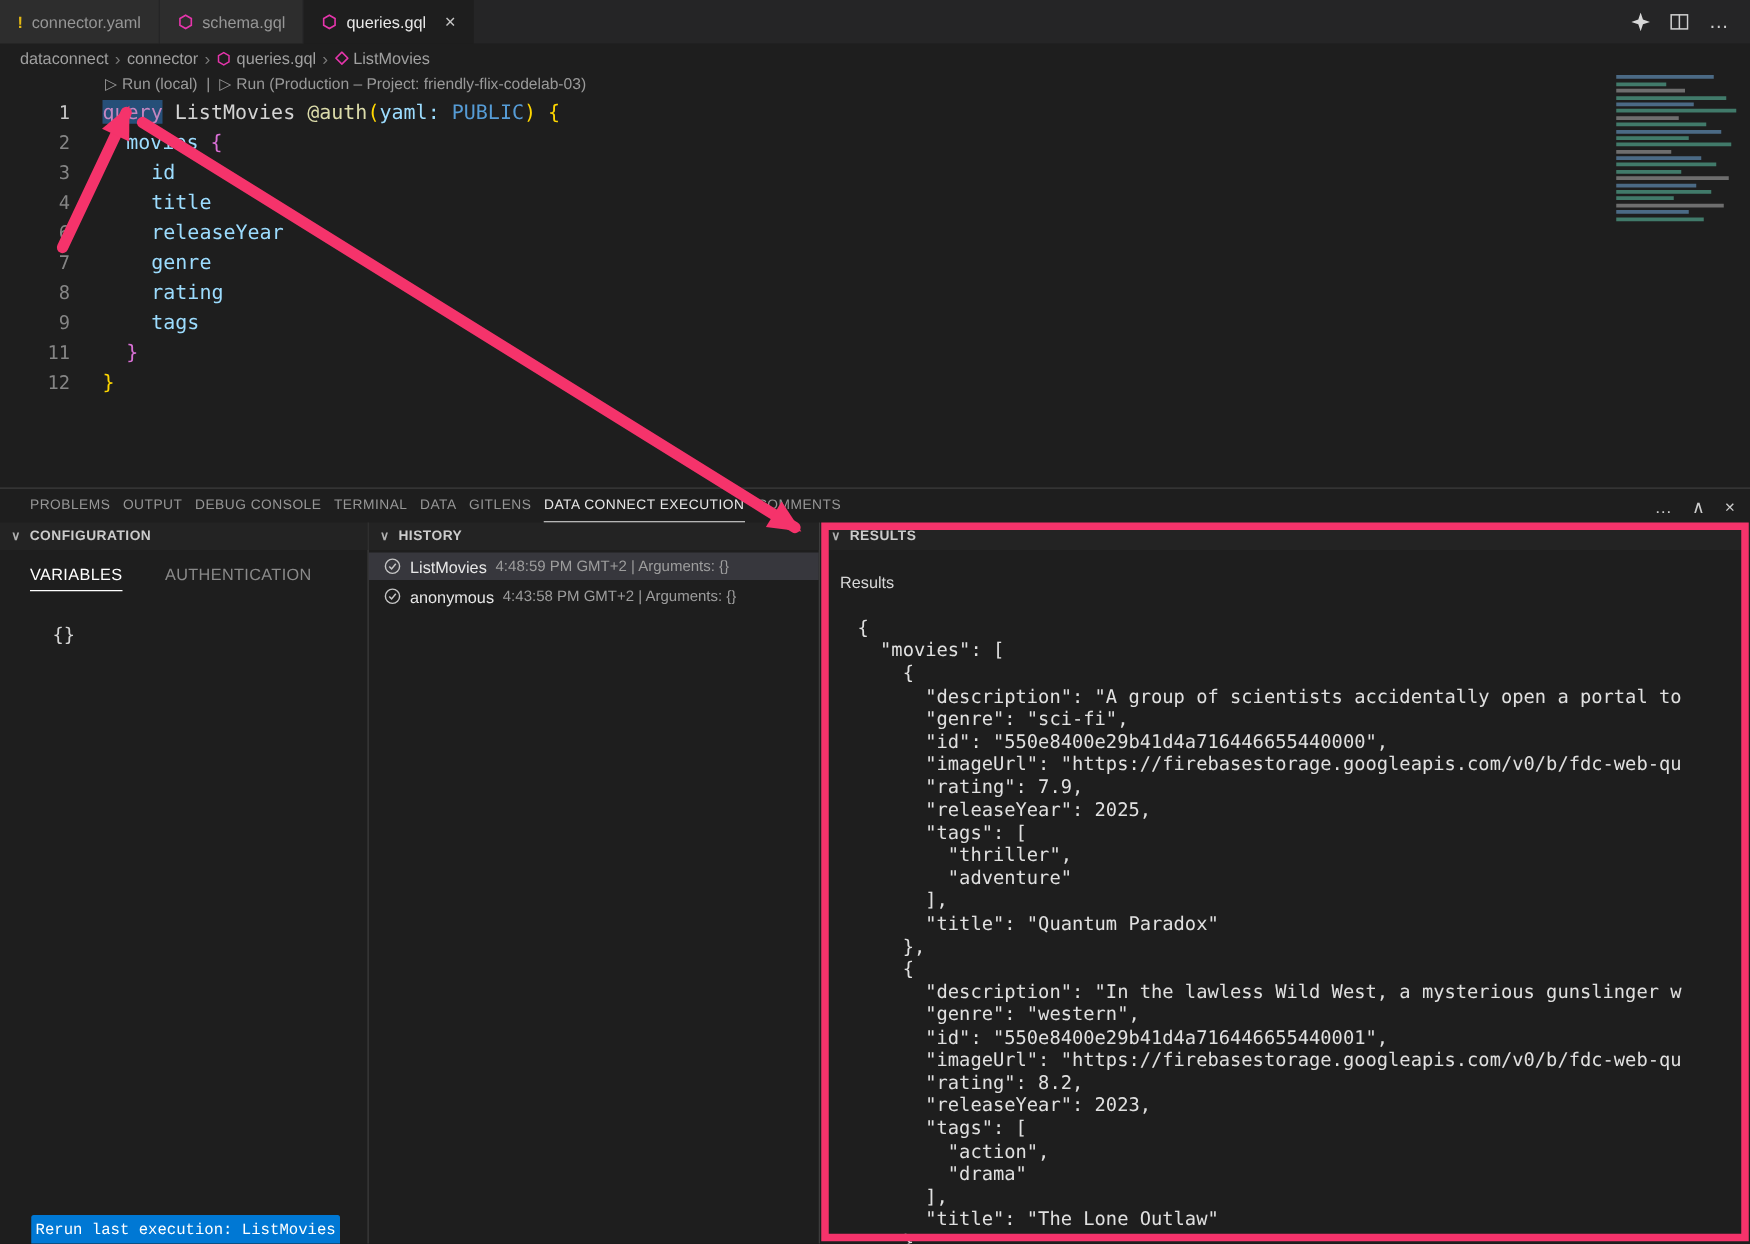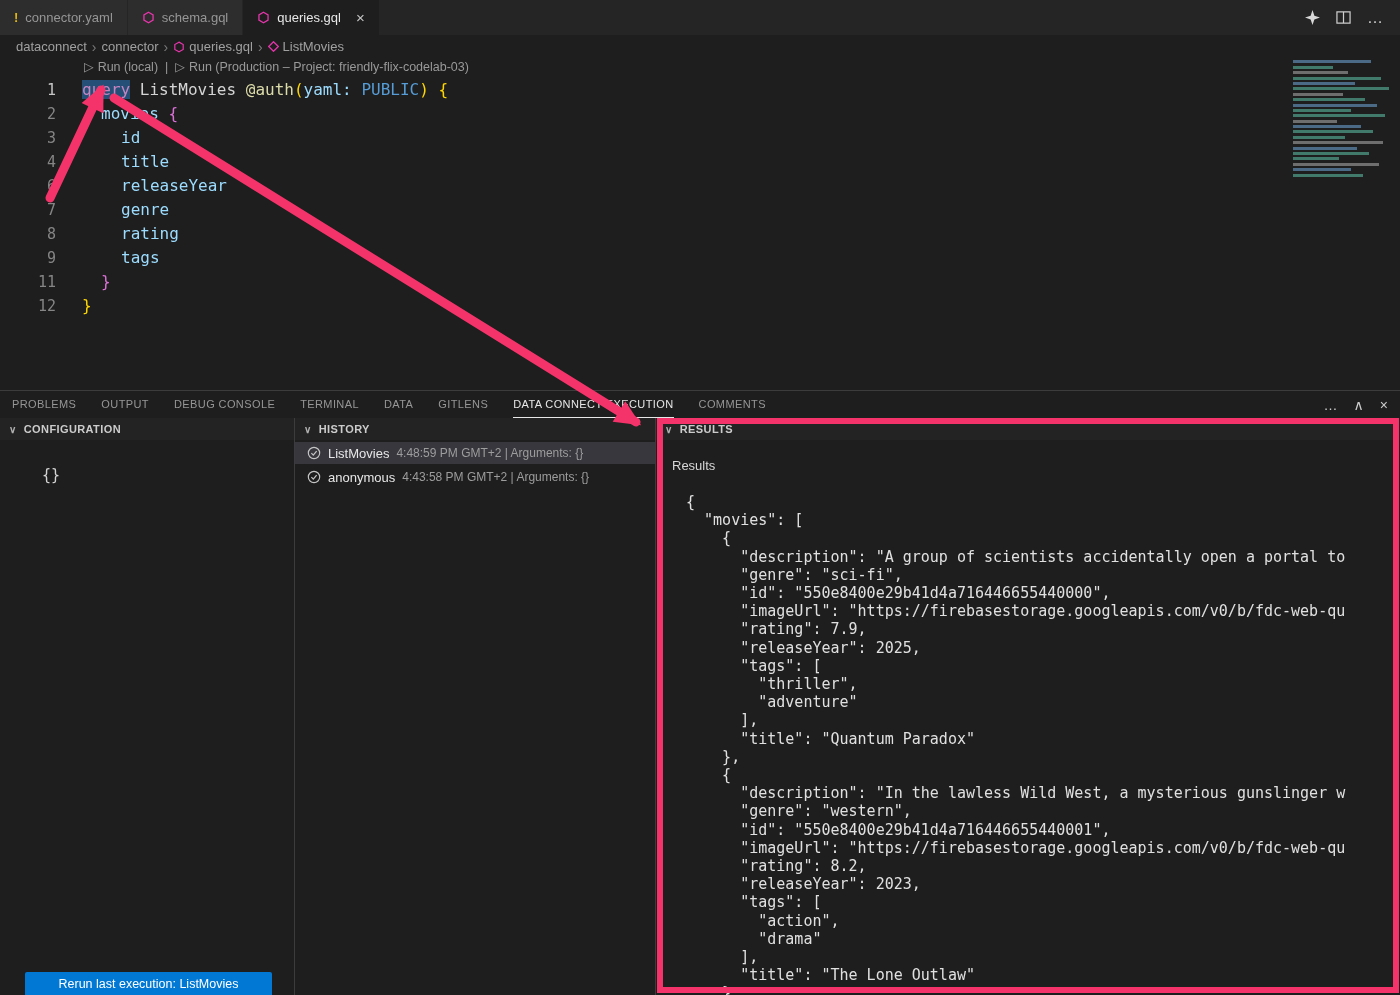--- a/index.html
+++ b/index.html
@@ -44,41 +44,41 @@
 
   
   .minimap { position:absolute; top:58px; right:0; width:117px; height:185px; }
   .minimap i { display:block; height:3px; margin:2.4px 6px 2.4px 10px; background:#6b7b6e; opacity:.75; }
   .minimap i.c1 { background:#4e9a84; }
   .minimap i.c2 { background:#5b84a8; }
   .minimap i.c3 { background:#8a8a8a; }
 
   
   .panel { position:absolute; top:390px; left:0; right:0; bottom:0; background:#1e1e1e; border-top:1px solid #3c3c3c; }
-  .panel-tabs { height:27px; display:flex; align-items:stretch; gap:25px; padding-left:12px; }
+  .panel-tabs { height:27px; display:flex; align-items:stretch; gap:10px; padding-left:24px; }
   .ptab { font-size:11px; letter-spacing:.4px; color:#969696; display:flex; align-items:center; border-bottom:1px solid transparent; cursor:pointer; white-space:nowrap; }
   .ptab.active { color:#e7e7e7; border-bottom-color:#e7e7e7; }
   .panel-actions { position:absolute; top:0; right:12px; height:27px; display:flex; align-items:center; gap:16px; color:#cccccc; font-size:14px; }
   .panel-actions span { cursor:pointer; }
 
   .panel-content { position:absolute; top:27px; left:0; right:0; bottom:0; display:flex; }
   .col { position:relative; }
   .col-config { width:295px; border-right:1px solid #3c3c3c; }
   .col-history { width:361px; border-right:1px solid #3c3c3c; }
   .col-results { flex:1; overflow:hidden; }
 
   .sec-header { height:22px; display:flex; align-items:center; gap:7px; padding-left:9px; font-size:11px; font-weight:bold; letter-spacing:.4px; color:#cccccc; background:#232323; }
   .sec-header .chev { font-size:10px; color:#b0b0b0; cursor:pointer; }
 
   .cfg-tabs { display:flex; gap:34px; padding:12px 0 0 24px; font-size:13px; }
   .cfg-tab { color:#8a8a8a; padding-bottom:5px; cursor:pointer; letter-spacing:.3px; }
   .cfg-tab.active { color:#ffffff; border-bottom:1px solid #ffffff; }
   .cfg-body { margin:26px 0 0 42px; font-family:"DejaVu Sans Mono", monospace; font-size:15px; color:#d4d4d4; }
 
-  .rerun-btn { position:absolute; bottom:0; left:25px; width:247px; height:23px; background:#0078d4; color:#ffffff; font-size:12.5px; display:flex; align-items:center; justify-content:center; border:none; border-radius:2px 2px 0 0; cursor:pointer; font-family:Liberation Sans, sans-serif; }
+  .rerun-btn { position:absolute; bottom:0; left:25px; width:247px; height:23px; background:#0078d4; color:#ffffff; font-size:12.5px; display:flex; align-items:center; justify-content:center; border:none; border-radius:2px 2px 0 0; cursor:pointer; font-family:Liberation Mono, monospace; }
 
   .hist-item { height:22px; display:flex; align-items:center; gap:7px; padding-left:12px; font-size:13px; margin-top:2px; cursor:pointer; }
   .hist-item.selected { background:#37373d; }
   .hist-name { color:#e7e7e7; }
   .hist-meta { color:#9d9d9d; font-size:12px; }
   .check-icon { width:14px; height:14px; flex:none; }
 
   .results-title { margin:18px 0 0 16px; font-size:13px; color:#d7d7d7; }
   .results-pre { margin:20px 0 0 30px; font-family:"DejaVu Sans Mono", monospace; font-size:15px; line-height:18.2px; color:#e0e0e0; white-space:pre; overflow:hidden; }
 
@@ -239,20 +239,24 @@
       <span>∧</span>
       <span>×</span>
     </div>
 
     <div class="panel-content">
 
       <div class="col col-config">
         <div class="sec-header">
           <span class="chev">∨</span>
           <span>CONFIGURATION</span>
+        </div>
+        <div class="cfg-tabs">
+          <span class="cfg-tab active">VARIABLES</span>
+          <span class="cfg-tab">AUTHENTICATION</span>
         </div>
         <div class="cfg-body">{}</div>
         <button class="rerun-btn">Rerun last execution: ListMovies</button>
       </div>
 
       <div class="col col-history">
         <div class="sec-header">
           <span class="chev">∨</span>
           <span>HISTORY</span>
         </div>

